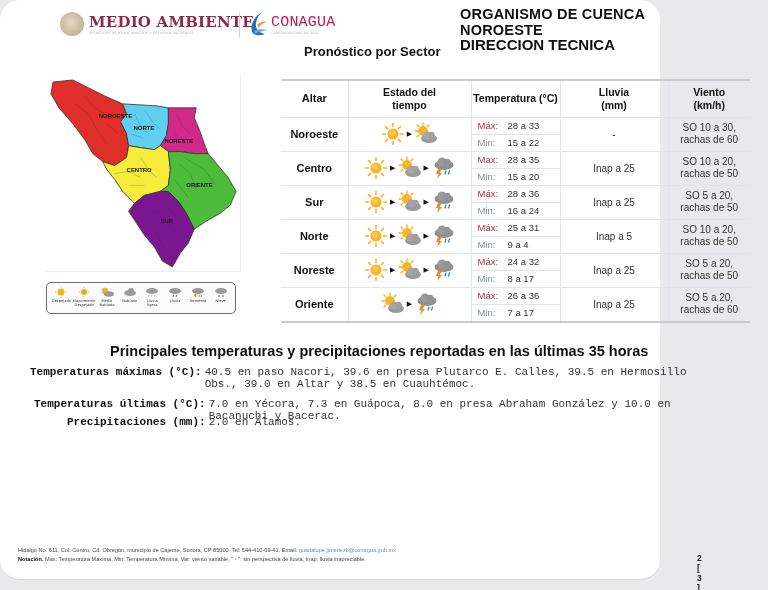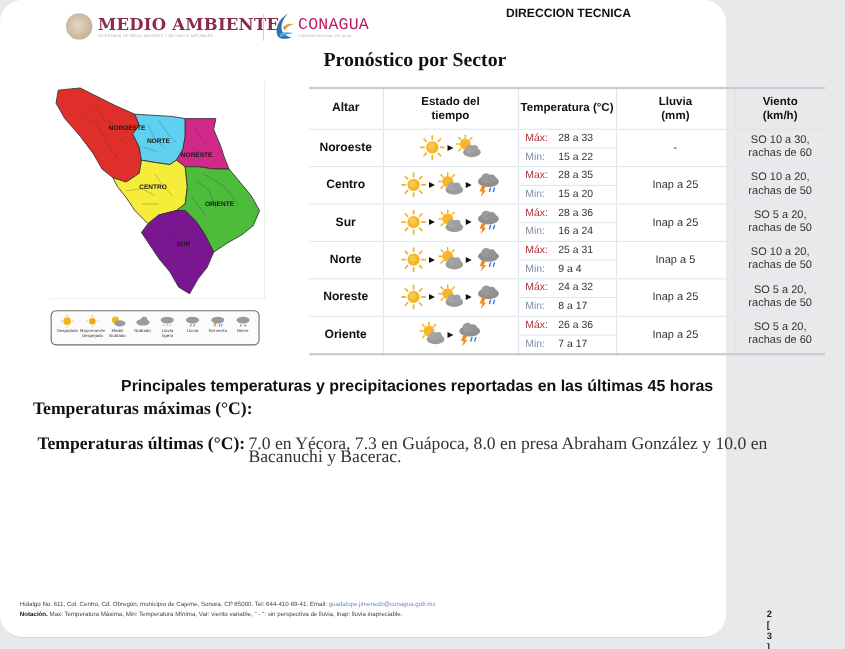--- a/index.html
+++ b/index.html
@@ -15,23 +15,23 @@
   .ma-sub { font-size: 3px; color: #b7a9ad; letter-spacing: 0.3px; height: 4px; line-height: 4px; white-space: nowrap; }
   .logo-sep { position: absolute; left: 239px; top: 13px; width: 1px; height: 24px; background: #d5cdd0; }
   .logo-cg { position: absolute; left: 248px; top: 11px; display: flex; align-items: center; }
   .cg-mark { width: 20px; height: 26px; margin-right: 3px; }
   .cg-text { display: flex; flex-direction: column; }
   .cg-title { font-family: Liberation Mono, monospace; font-size: 15px; color: #be185d; letter-spacing: 0.2px; line-height: 17px; }
   .cg-sub { font-size: 3px; color: #b5b8bc; height: 4px; line-height: 4px; white-space: nowrap; }
 
   .org { position: absolute; left: 460px; top: 6px; }
   .org-title { font-family: "Liberation Sans", sans-serif; font-weight: bold; font-size: 14.5px; color: #111; letter-spacing: 0.2px; line-height: 16px; }
-  .org-sub { font-family: "Liberation Sans", sans-serif; font-weight: bold; font-size: 11px; color: #111; line-height: 13px; }
-
-  .sec-title { position: absolute; left: 294px; top: 44px; font-family: Liberation Serif, serif; font-weight: bold; font-size: 18px; color: #111; }
+  .org-sub { font-family: "Liberation Sans", sans-serif; font-weight: bold; font-size: 15px; color: #111; line-height: 13px; }
+
+  .sec-title { position: absolute; left: 304px; top: 44px; font-family: Liberation Sans, sans-serif; font-weight: bold; font-size: 13px; color: #111; }
 
   
   .map { position: absolute; left: 45px; top: 74px; width: 196px; height: 198px; border-right: 1px solid #eee; border-bottom: 1px solid #eee; }
   .map svg { width: 100%; height: 100%; }
   .map-label { font-family: "Liberation Sans", sans-serif; font-weight: bold; font-size: 6px; fill: #1a1a1a; }
 
   
   .legend { position: absolute; left: 46px; top: 282px; width: 190px; height: 32px; border: 1.5px solid #6c6c6c; border-radius: 5px; display: flex; justify-content: space-around; align-items: flex-start; padding: 3px 3px 0; background: #fbfbfb; }
   .lg-item { display: flex; flex-direction: column; align-items: center; width: 22px; }
   .lg-icon { width: 16px; height: 12px; }
@@ -54,21 +54,21 @@
   .t-lab { width: 32px; padding-left: 6px; text-align: left; }
   .t-max { color: #b0303a; }
   .t-min { color: #7f8ea3; }
   .t-val { color: #333; padding-left: 4px; }
   .wx { display: flex; justify-content: center; align-items: center; gap: 2px; }
   .wx svg { width: 24px; height: 24px; }
   .arrow { font-size: 7px; color: #111; }
 
   
   .sum-title { position: absolute; left: 110px; top: 343px; font-family: "Liberation Sans", sans-serif; font-weight: bold; font-size: 14.5px; color: #111; }
-  .sum-row { position: absolute; display: flex; font-family: Liberation Serif, serif; font-size: 16px; line-height: 12px; }
+  .sum-row { position: absolute; display: flex; font-family: Liberation Mono, monospace; font-size: 11px; line-height: 12px; }
   .sum-lab { font-weight: bold; color: #111; text-align: right; white-space: nowrap; padding-right: 3px; }
   .sum-val { color: #333; }
 
   
   .footer { position: absolute; left: 18px; top: 546px; font-family: "Liberation Sans", sans-serif; font-size: 5.6px; color: #444; line-height: 9px; }
   .footer .email { color: #6d8ec4; }
   .footer b { color: #111; }
   .pagenum { position: absolute; left: 697px; top: 553px; font-family: "Liberation Sans", sans-serif; font-weight: bold; font-size: 8.5px; color: #222; }
 </style>
 </head>
@@ -90,20 +90,21 @@
       <path d="M9 14 C11 11 15 10 19 11 C15 12 12 14 11 17 Z" fill="#e6a23c"></path>
       <path d="M6 20 C10 18 14 18 19 19 C14 20 10 21 7 23 Z" fill="#5aa7de"></path>
     </svg>
     <div class="cg-text">
       <span class="cg-title">CONAGUA</span>
       <span class="cg-sub">COMISIÓN NACIONAL DEL AGUA</span>
     </div>
   </div>
 
   <div class="org">
+    <div class="org-title">ORGANISMO DE CUENCA NOROESTE</div>
     <div class="org-sub">DIRECCION TECNICA</div>
   </div>
 
   <div class="sec-title">Pronóstico por Sector</div>
 
   <div class="map">
     <svg viewBox="0 0 196 198">
       <g stroke="#333" stroke-width="0.8" stroke-linejoin="round">
         <path d="M8 8 L28 6 L60 22 L78 30 L82 40 L76 48 L82 60 L84 72 L82 84 L70 92 L58 88 L48 80 L40 66 L28 50 L14 34 L6 20 Z" fill="#e02f2a"></path>
         <path d="M78 30 L112 32 L124 34 L124 50 L122 62 L116 72 L110 76 L96 74 L84 72 L82 60 L76 48 L82 40 Z" fill="#5fd0f0"></path>
@@ -562,28 +563,33 @@
           </td>
           <td class="c-lluvia">Inap a 25</td>
           <td class="c-viento">
             <div>SO 5 a 20,</div>
             <div>rachas de 60</div>
           </td>
         </tr>
       </tbody>
   </table>
 
-  <div class="sum-title">Principales temperaturas y precipitaciones reportadas en las últimas 45 horas</div>
+  <div class="sum-title">Principales temperaturas y precipitaciones reportadas en las últimas 35 horas</div>
 
   <div class="sum-row" style="left:30px; top:366px; width:690px;">
     <span class="sum-lab">Temperaturas máximas (°C):</span>
+    <span class="sum-val">40.5 en paso Nacori, 39.6 en presa Plutarco E. Calles, 39.5 en Hermosillo Obs., 39.0 en Altar y 38.5 en Cuauhtémoc.</span>
   </div>
   <div class="sum-row" style="left:34px; top:398px; width:690px;">
     <span class="sum-lab">Temperaturas últimas (°C):</span>
     <span class="sum-val">7.0 en Yécora, 7.3 en Guápoca, 8.0 en presa Abraham González y 10.0 en Bacanuchi y Bacerac.</span>
   </div>
+  <div class="sum-row" style="left:67px; top:416px; width:600px;">
+    <span class="sum-lab">Precipitaciones (mm):</span>
+    <span class="sum-val">2.0 en Álamos.</span>
+  </div>
 
   <div class="footer">
     <div><span>Hidalgo No. 611, Col. Centro, Cd. Obregón, municipio de Cajeme, Sonora, CP 85000. Tel: 644-410-69-41. Email: </span><span class="email">guadalupe.jimenezb@conagua.gob.mx</span></div>
     <div><b>Notación.</b><span> Max: Temperatura Máxima, Min: Temperatura Mínima, Var: viento variable, " - ": sin perspectiva de lluvia, Inap: lluvia inapreciable.</span></div>
   </div>
   <div class="pagenum">2 [ 3 ]</div>
 </div>
 
 </body></html>

